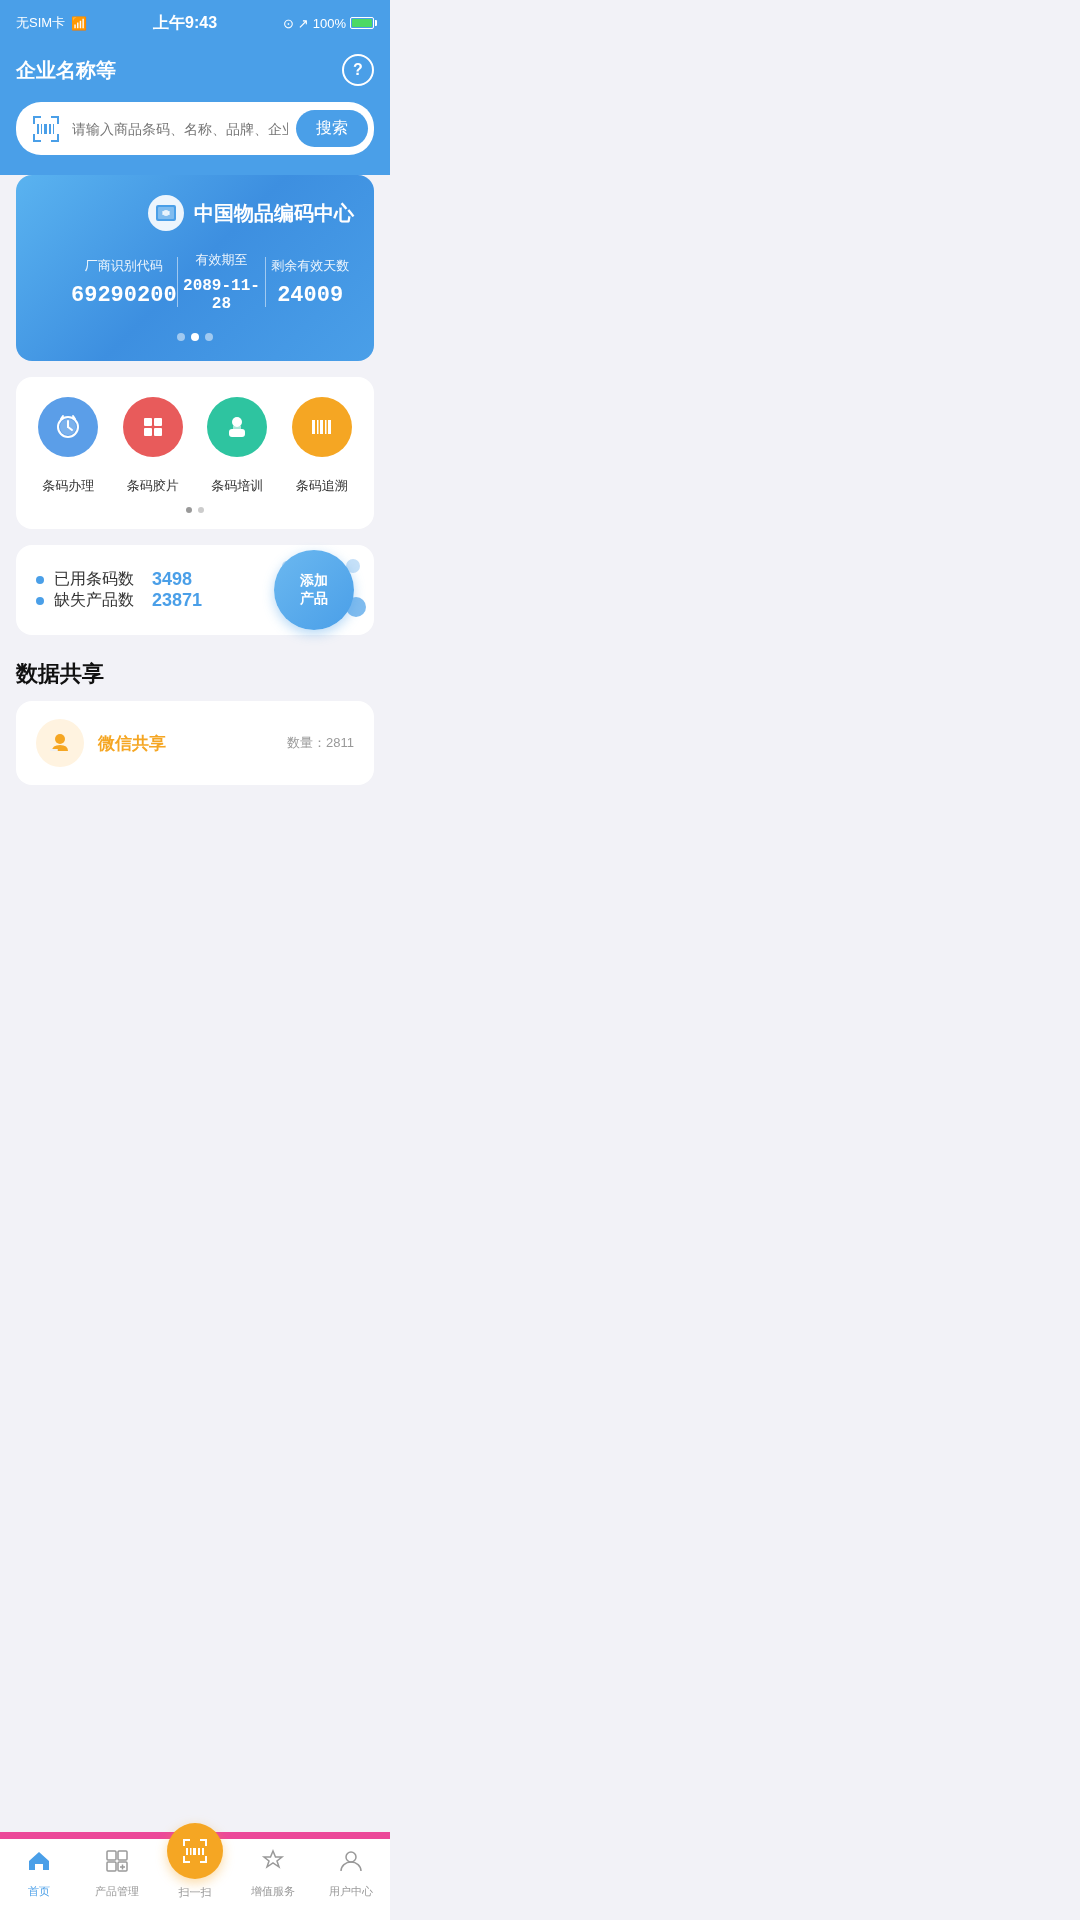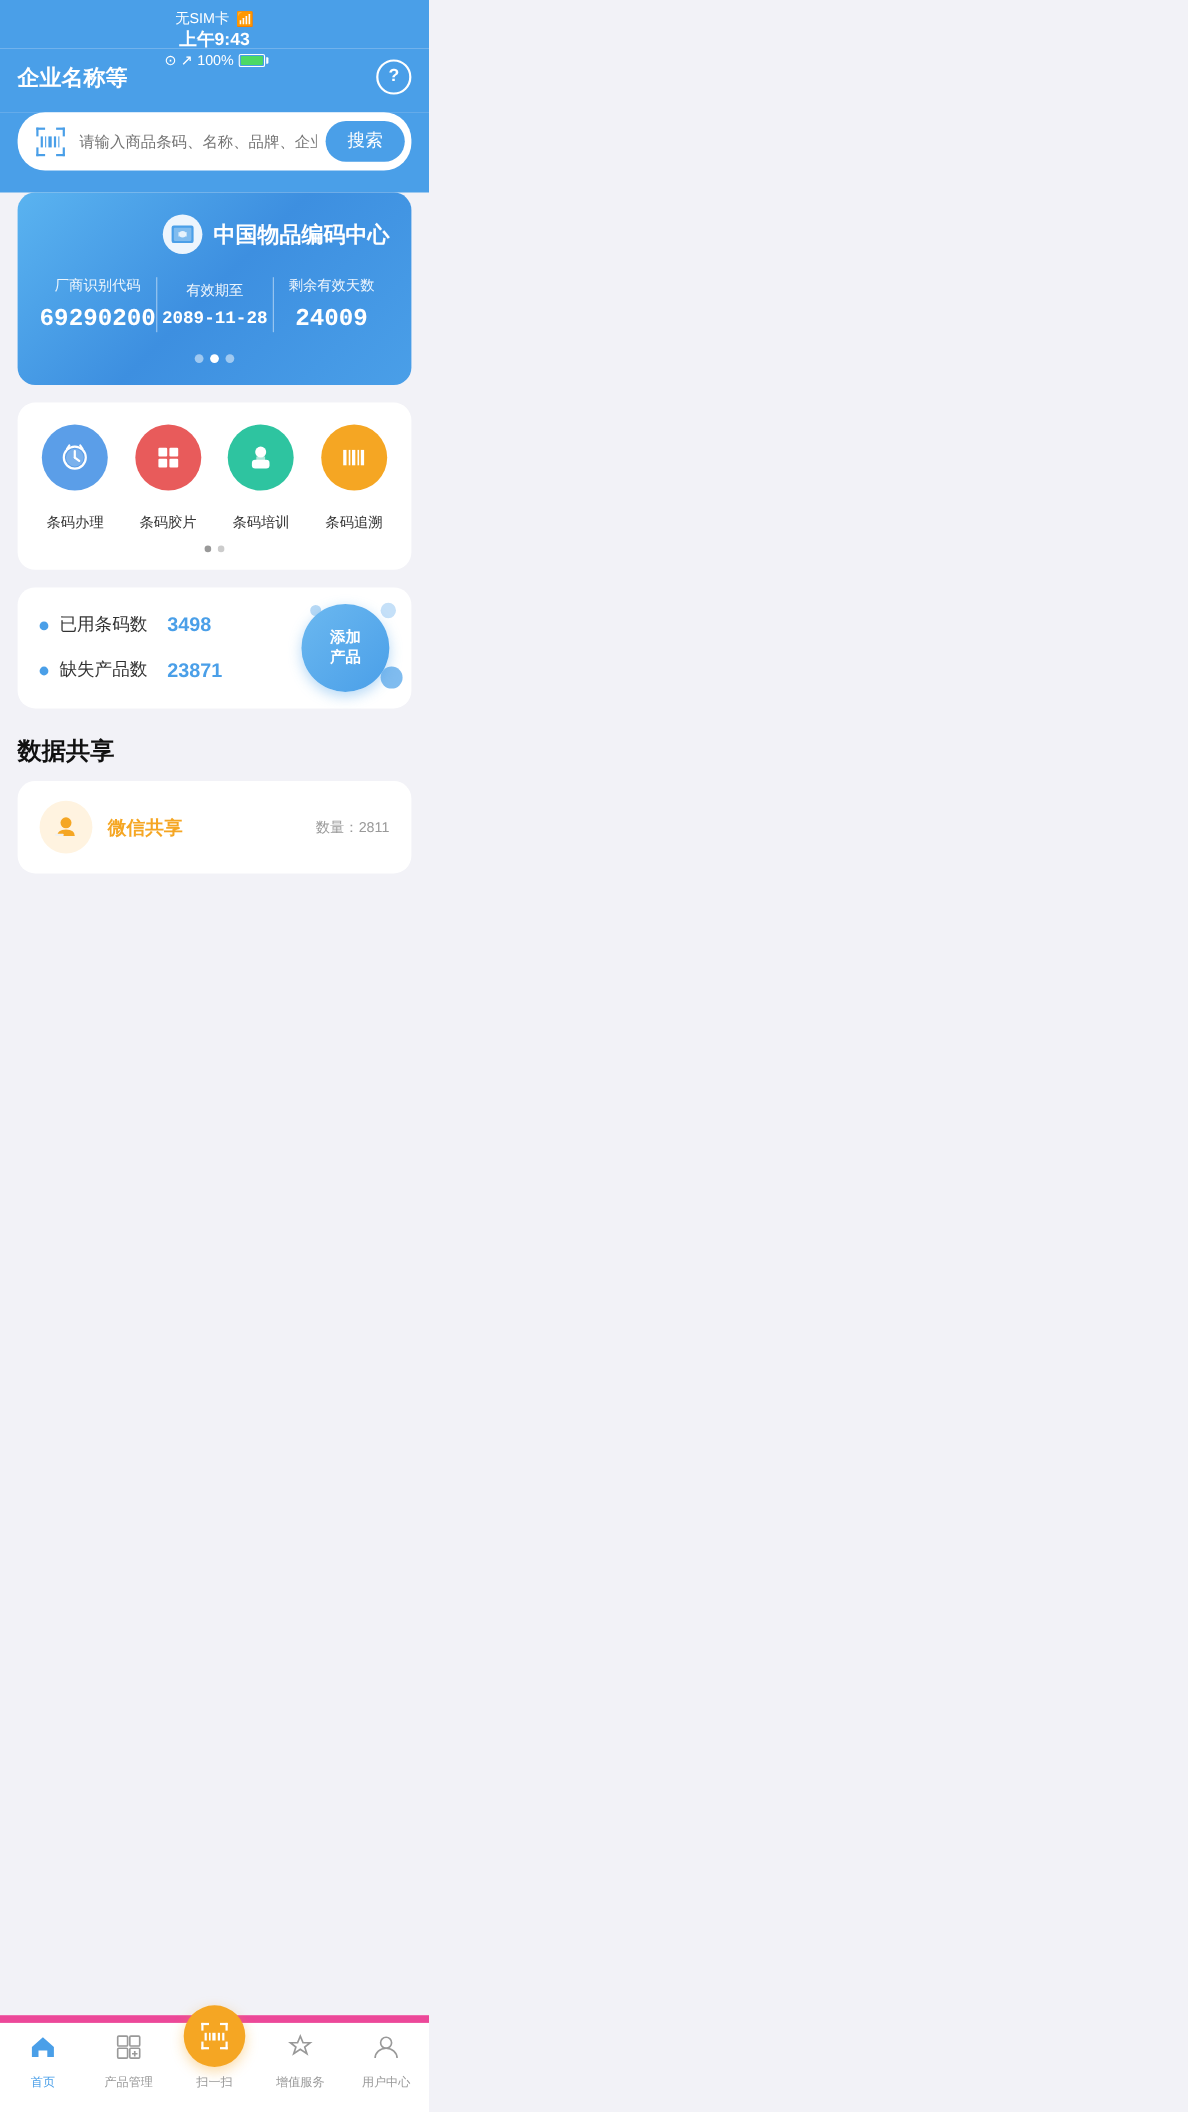--- a/index.html
+++ b/index.html
@@ -14,21 +14,20 @@
     }
 
     
     .status-bar {
       background: #4a9fe8;
       display: flex;
       justify-content: space-between;
       align-items: center;
       padding: 8px 16px 6px;
       height: 44px;
-      flex-direction: column;
     }
     .status-left {
       font-size: 13px;
       color: white;
       font-weight: 500;
       display: flex;
       align-items: center;
       gap: 6px;
     }
     .status-center {
@@ -169,20 +168,21 @@
       justify-content: center;
     }
     .banner-title {
       font-size: 20px;
       font-weight: 600;
     }
     .banner-stats {
       display: flex;
       justify-content: space-around;
       align-items: center;
+      margin-left: 35px;
     }
     .stat-item {
       text-align: center;
       flex: 1;
     }
     .stat-label {
       font-size: 13px;
       opacity: 0.9;
       margin-bottom: 8px;
     }
@@ -271,21 +271,20 @@
       align-items: center;
       position: relative;
     }
     .stats-list {
       flex: 1;
     }
     .stats-row {
       display: flex;
       align-items: center;
       gap: 10px;
-      margin-bottom: 20px;
     }
     .stats-row:last-child {
       margin-bottom: 0;
     }
     .bullet {
       width: 8px;
       height: 8px;
       border-radius: 50%;
       background: #4a9fe8;
       flex-shrink: 0;

